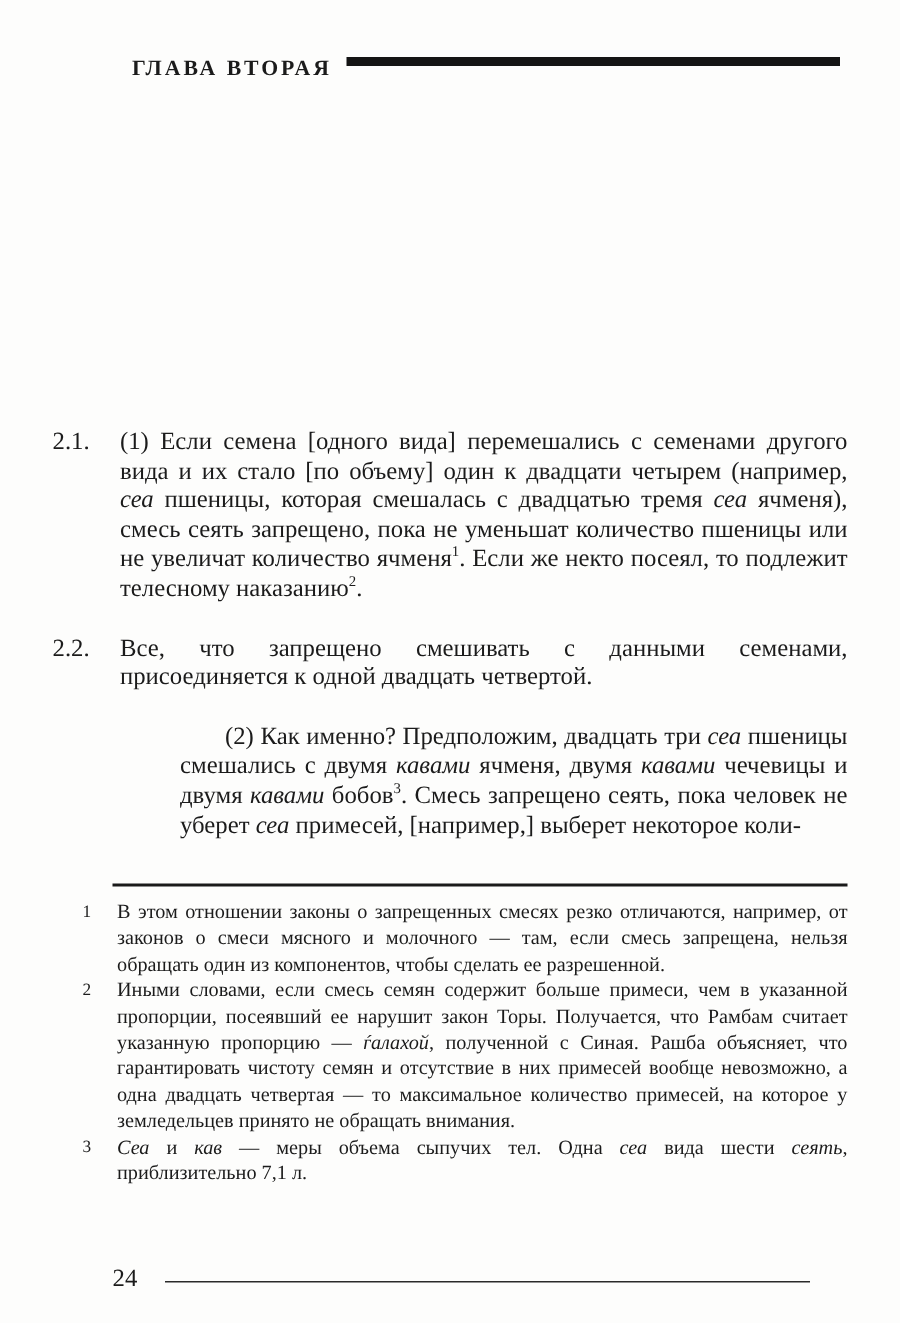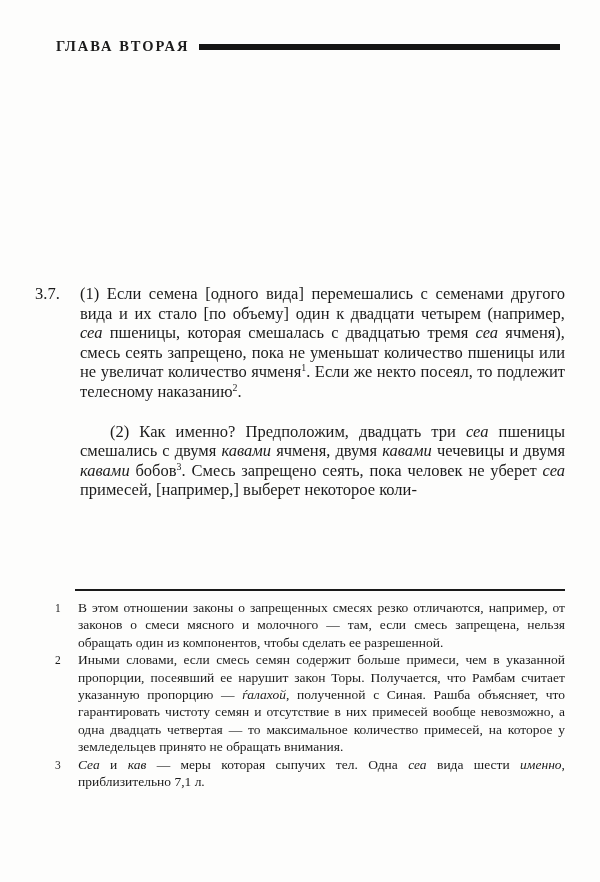--- a/index.html
+++ b/index.html
@@ -12,24 +12,24 @@
     background: #fdfdfc;
     color: #1b1b1b;
     font-family: "Liberation Serif", "DejaVu Serif", serif;
     overflow: hidden;
   }
 
   
   .running-head {
     position: absolute;
     top: 38px;
-    left: 56px;
+    left: 88px;
     right: 40px;
     display: flex;
-    align-items: center;
+    align-items: flex-start;
   }
   .chapter-title {
     font-weight: 700;
     font-size: 14.5px;
     letter-spacing: 2px;
     white-space: nowrap;
   }
   .chapter-rule {
     flex: 1;
     margin-left: 10px;
@@ -42,21 +42,21 @@
   .body-text {
     position: absolute;
     top: 284px;
     left: 35px;
     right: 35px;
     font-size: 16.5px;
     line-height: 19.6px;
     text-align: justify;
   }
   .halacha { display: flex; margin-bottom: 20px; }
-  .halacha:last-child { margin-bottom: 16px; }
+  .halacha:last-child { margin-bottom: 16px; gap: 40px; }
   .hlabel { width: 45px; flex-shrink: 0; text-align: left; }
   .htext { flex: 1; }
   .htext.indent { text-indent: 30px; }
   i { }
   sup { font-size: 0.6em; line-height: 0; vertical-align: super; }
 
   
   .footnotes {
     position: absolute;
     top: 589px;
@@ -104,39 +104,47 @@
 
 <div class="page">
 
   <header class="running-head">
     <span class="chapter-title">ГЛАВА ВТОРАЯ</span>
     <span class="chapter-rule"></span>
   </header>
 
   <main class="body-text">
     <div class="halacha">
-      <div class="hlabel">3.7.</div>
+      <div class="hlabel">2.1.</div>
       <div class="htext"><span>(1) Если семена [одного вида] перемешались с семенами другого вида и их стало [по объему] один к двадцати четырем (например, </span><i>сеа</i><span> пшеницы, которая смешалась с двадцатью тремя </span><i>сеа</i><span> ячменя), смесь сеять запрещено, пока не уменьшат количество пшеницы или не увеличат количество ячменя</span><sup>1</sup><span>. Если же некто посеял, то подлежит телесному наказанию</span><sup>2</sup><span>.</span></div>
+    </div>
+    <div class="halacha">
+      <div class="hlabel">2.2.</div>
+      <div class="htext"><span>Все, что запрещено смешивать с данными семенами, присоединяется к одной двадцать четвертой.</span></div>
     </div>
     <div class="halacha">
       <div class="hlabel"></div>
       <div class="htext indent"><span>(2) Как именно? Предположим, двадцать три </span><i>сеа</i><span> пшеницы смешались с двумя </span><i>кавами</i><span> ячменя, двумя </span><i>кавами</i><span> чечевицы и двумя </span><i>кавами</i><span> бобов</span><sup>3</sup><span>. Смесь запрещено сеять, пока человек не уберет </span><i>сеа</i><span> примесей, [например,] выберет некоторое коли-</span></div>
     </div>
   </main>
 
   <section class="footnotes">
     <div class="fn-rule"></div>
     <div class="footnote">
       <div class="fn-marker">1</div>
       <div class="fn-text"><span>В этом отношении законы о запрещенных смесях резко отличаются, например, от законов о смеси мясного и молочного — там, если смесь запрещена, нельзя обращать один из компонентов, чтобы сделать ее разрешенной.</span></div>
     </div>
     <div class="footnote">
       <div class="fn-marker">2</div>
       <div class="fn-text"><span>Иными словами, если смесь семян содержит больше примеси, чем в указанной пропорции, посеявший ее нарушит закон Торы. Получается, что Рамбам считает указанную пропорцию — </span><i>ѓалахой</i><span>, полученной с Синая. Рашба объясняет, что гарантировать чистоту семян и отсутствие в них примесей вообще невозможно, а одна двадцать четвертая — то максимальное количество примесей, на которое у земледельцев принято не обращать внимания.</span></div>
     </div>
     <div class="footnote">
       <div class="fn-marker">3</div>
-      <div class="fn-text"><i>Сеа</i><span> и </span><i>кав</i><span> — меры которая сыпучих тел. Одна </span><i>сеа</i><span> вида шести </span><i>именно</i><span>, приблизительно 7,1 л.</span></div>
+      <div class="fn-text"><i>Сеа</i><span> и </span><i>кав</i><span> — меры объема сыпучих тел. Одна </span><i>сеа</i><span> вида шести </span><i>сеять</i><span>, приблизительно 7,1 л.</span></div>
     </div>
   </section>
 
+  <footer class="page-footer">
+    <span class="page-number">24</span>
+    <span class="footer-rule"></span>
+  </footer>
 
 </div>
 
 </body></html>

